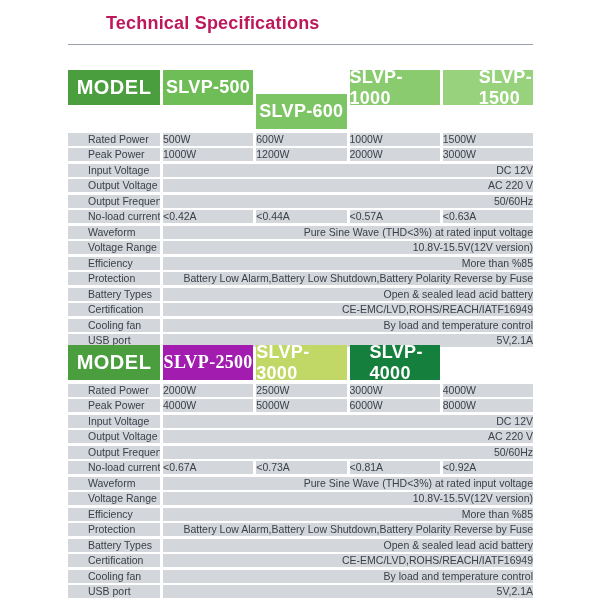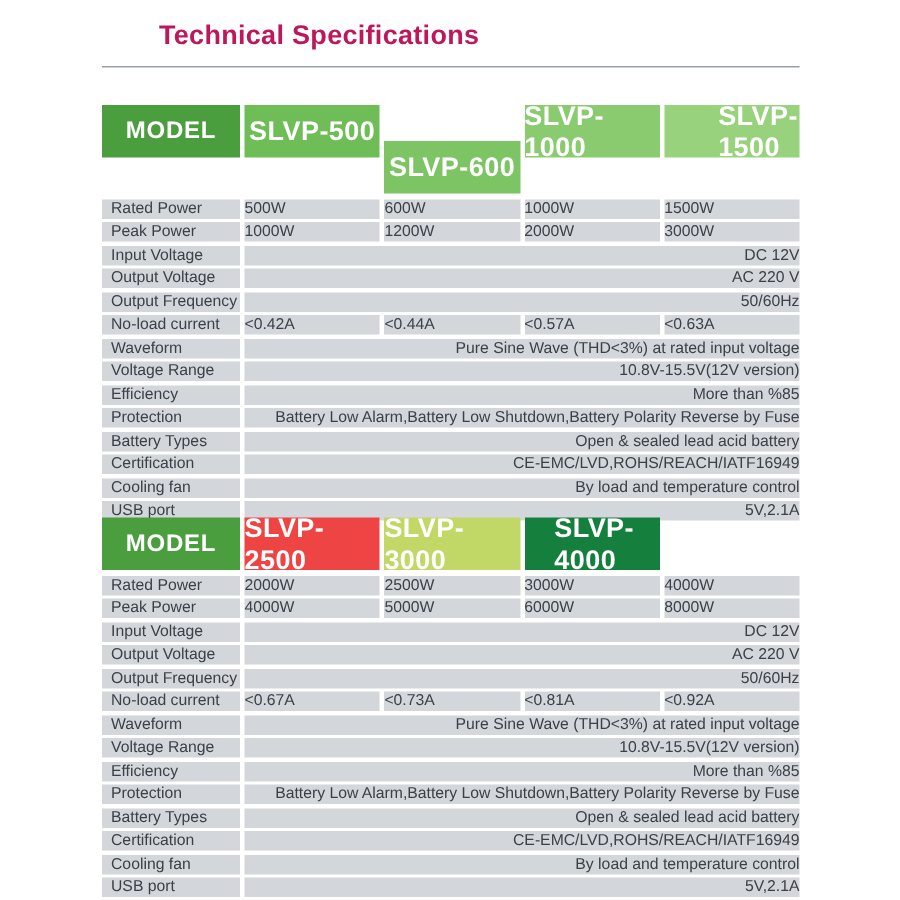--- a/index.html
+++ b/index.html
@@ -32,30 +32,30 @@
     column-gap: 3px;
     margin-bottom: 2.5px;
   }
   .header-row { margin-bottom: 3.5px; }
 
   .hcell {
     height: 35px;
     display: flex; align-items: center; justify-content: center;
     color: #ffffff; font-weight: bold;
   }
-  .model-cell { font-size: 16px; letter-spacing: 0.5px; }
+  .model-cell { font-size: 20px; letter-spacing: 0.5px; }
   .col-head { font-size: 18px; letter-spacing: 0.3px; }
 
   .cell {
     background: #d3d6da;
     height: 13px; line-height: 13.5px;
     font-size: 10.5px;
     overflow: hidden; white-space: nowrap;
   }
-  .label-cell { padding-left: 6px; text-align: left; }
+  .label-cell { padding-left: 20px; text-align: left; }
   .value-cell { }
   .span-cell { grid-column: 2 / 6; text-align: right; }
 </style>
 </head>
 <body>
 
 <div class="page">
   <div class="title">Technical Specifications</div>
   <div class="title-rule"></div>
   <div class="spec-table t0">
@@ -128,21 +128,21 @@
         <div class="cell span-cell">By load and temperature control</div>
       </div>
       <div class="row">
         <div class="cell label-cell">USB port</div>
         <div class="cell span-cell">5V,2.1A</div>
       </div>
     </div>
   <div class="spec-table t1">
       <div class="row header-row">
         <div class="hcell model-cell" style="background: rgb(75, 158, 62);">MODEL</div>
-        <div class="hcell col-head" style="background: #ef4444;">SLVP-2500</div>
+        <div class="hcell col-head" style="background: #a21caf; font-family: Liberation Serif, serif;">SLVP-2500</div>
         <div class="hcell col-head" style="background: rgb(193, 216, 102);">SLVP-3000</div>
         <div class="hcell col-head" style="background: #15803d; padding-left: 20px;">SLVP-4000</div>
       </div>
       <div class="row">
         <div class="cell label-cell">Rated Power</div>
         <div class="cell value-cell">2000W</div>
         <div class="cell value-cell">2500W</div>
         <div class="cell value-cell">3000W</div>
         <div class="cell value-cell">4000W</div>
       </div>

